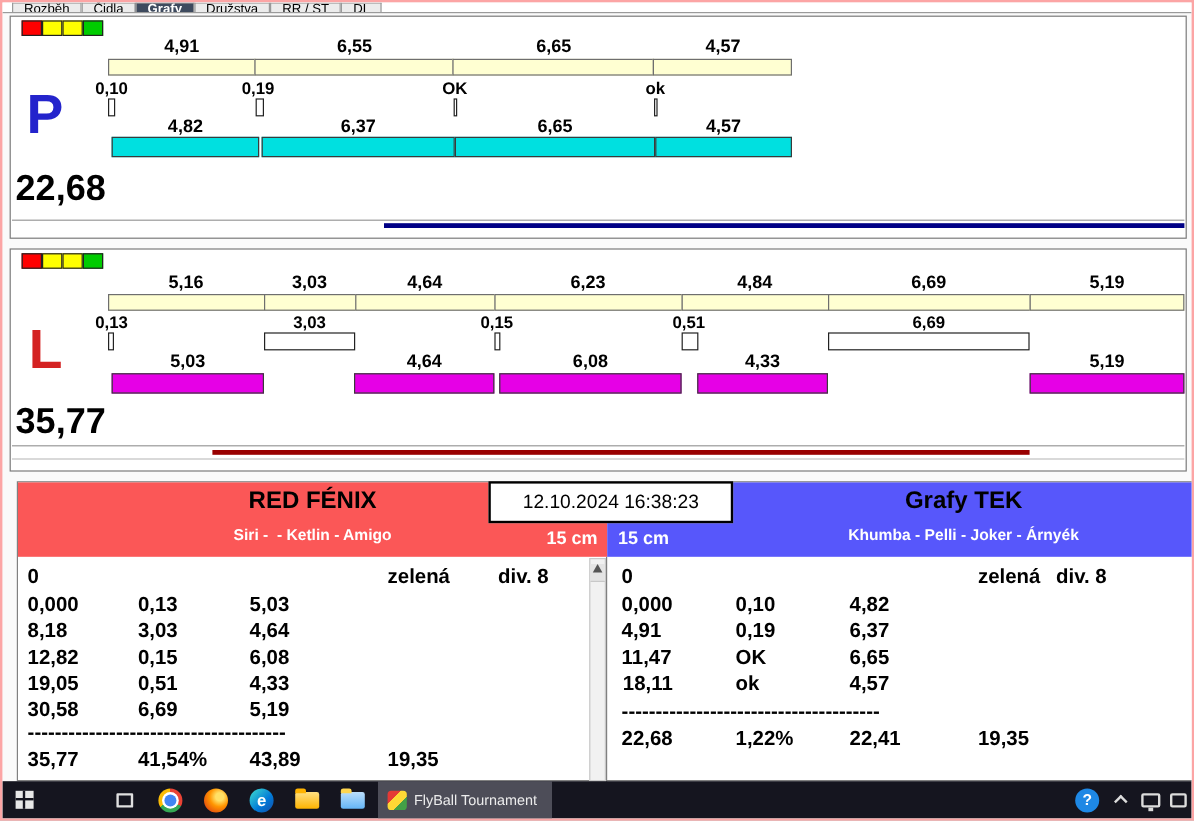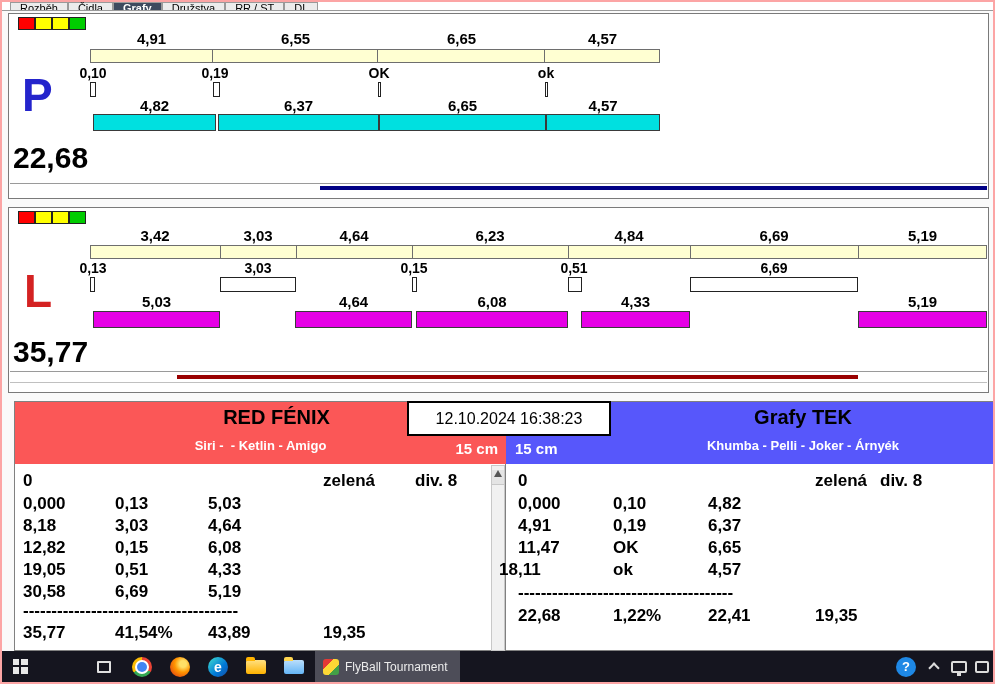--- a/index.html
+++ b/index.html
@@ -143,21 +143,21 @@
   </div>
 
   <div class="panel" style="top:205px">
     <div class="lights" style="left:9px;top:3px">
       <span class="light" style="background:#ff0000"></span>
       <span class="light" style="background:#ffff00"></span>
       <span class="light" style="background:#ffff00"></span>
       <span class="light" style="background:#00cc00"></span>
     </div>
 
-    <span class="n" style="left:81px;top:20px;width:130px">3,42</span>
+    <span class="n" style="left:81px;top:20px;width:130px">5,16</span>
     <span class="n" style="left:211px;top:20px;width:76px">3,03</span>
     <span class="n" style="left:287px;top:20px;width:116px">4,64</span>
     <span class="n" style="left:403px;top:20px;width:156px">6,23</span>
     <span class="n" style="left:559px;top:20px;width:122px">4,84</span>
     <span class="n" style="left:681px;top:20px;width:168px">6,69</span>
     <span class="n" style="left:849px;top:20px;width:129px">5,19</span>
 
     <div class="seg" style="left:81px;top:37px;width:131px"></div>
     <div class="seg" style="left:211px;top:37px;width:77px"></div>
     <div class="seg" style="left:287px;top:37px;width:117px"></div>
@@ -196,21 +196,21 @@
 
     <div class="hline" style="left:1px;top:163px;width:977px"></div>
     <div style="position:absolute;left:168px;top:167px;width:681px;height:4px;background:#990000"></div>
     <div class="hline" style="left:1px;top:174px;width:977px;background:#c0c0c0"></div>
   </div>
 
   <div class="bottom">
     <div class="hdr red"></div>
     <div class="hdr blue"></div>
 
-    <div class="tname" style="left:16px;width:491px">RED FÉNIX</div>
+    <div class="tname" style="left:0;width:491px">RED FÉNIX</div>
     <div class="tsub" style="left:0;width:491px">Siri -  - Ketlin - Amigo</div>
     <div class="hcm" style="left:300px;width:183px;text-align:right">15 cm</div>
 
     <div class="tname" style="left:595px;width:386px">Grafy TEK</div>
     <div class="tsub" style="left:595px;width:386px">Khumba - Pelli - Joker - Árnyék</div>
     <div class="hcm" style="left:500px;width:100px;text-align:left">15 cm</div>
 
     <div class="clockbox">12.10.2024 16:38:23</div>
     <div class="vdiv"></div>
 
@@ -253,21 +253,21 @@
 
     <span class="cell" style="left:503px;top:92px">0,000</span>
     <span class="cell" style="left:598px;top:92px">0,10</span>
     <span class="cell" style="left:693px;top:92px">4,82</span>
     <span class="cell" style="left:503px;top:114px">4,91</span>
     <span class="cell" style="left:598px;top:114px">0,19</span>
     <span class="cell" style="left:693px;top:114px">6,37</span>
     <span class="cell" style="left:503px;top:136px">11,47</span>
     <span class="cell" style="left:598px;top:136px">OK</span>
     <span class="cell" style="left:693px;top:136px">6,65</span>
-    <span class="cell" style="left:484px;top:158px">18,11</span>
+    <span class="cell" style="left:504px;top:158px">18,11</span>
     <span class="cell" style="left:598px;top:158px">ok</span>
     <span class="cell" style="left:693px;top:158px">4,57</span>
 
     <span class="cell" style="left:503px;top:181px">--------------------------------------</span>
 
     <span class="cell" style="left:503px;top:204px">22,68</span>
     <span class="cell" style="left:598px;top:204px">1,22%</span>
     <span class="cell" style="left:693px;top:204px">22,41</span>
     <span class="cell" style="left:800px;top:204px">19,35</span>
   </div>

